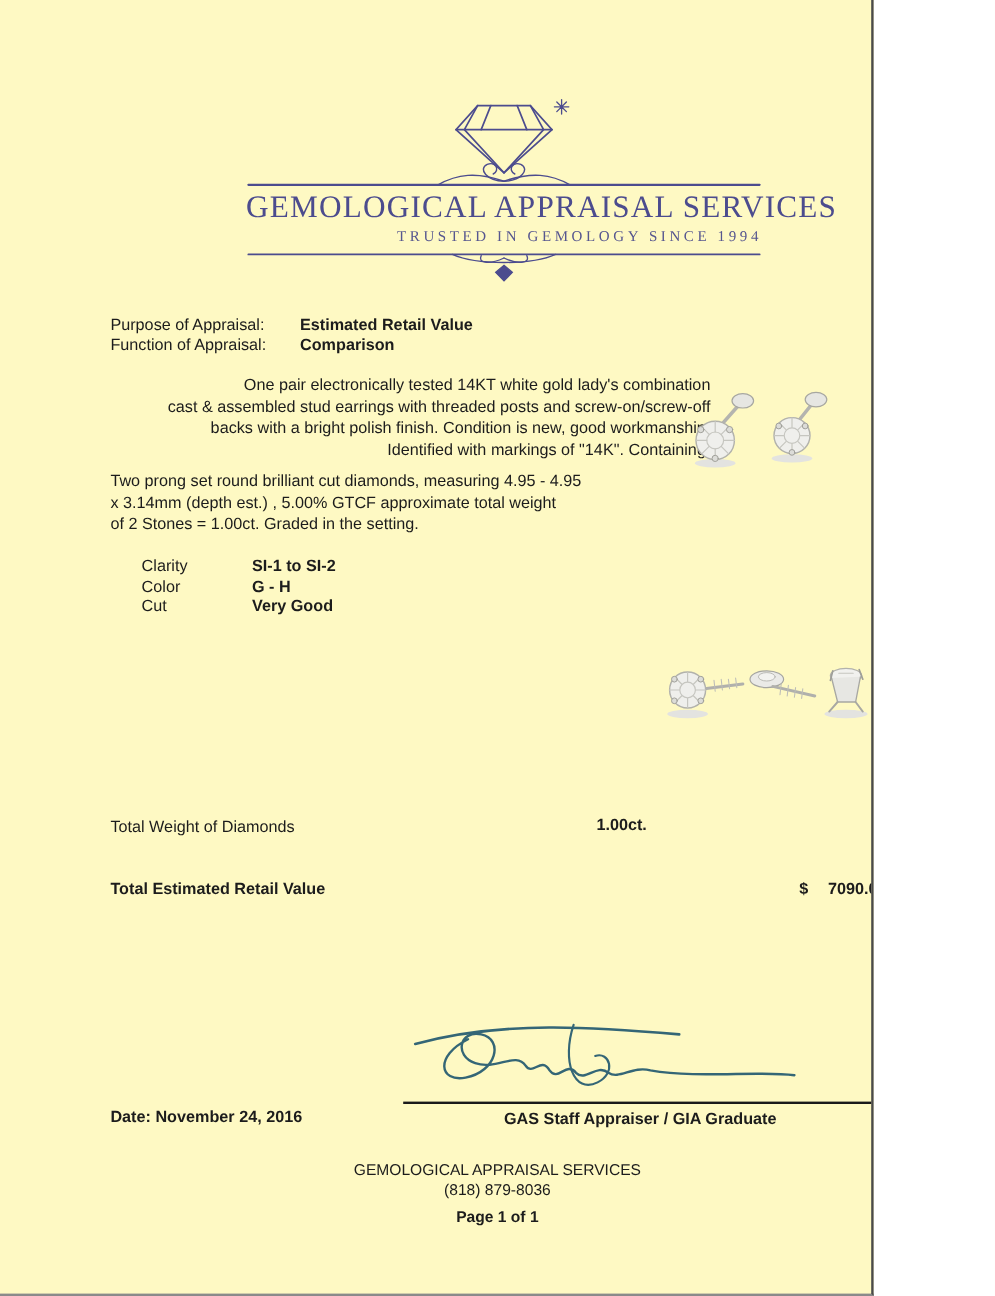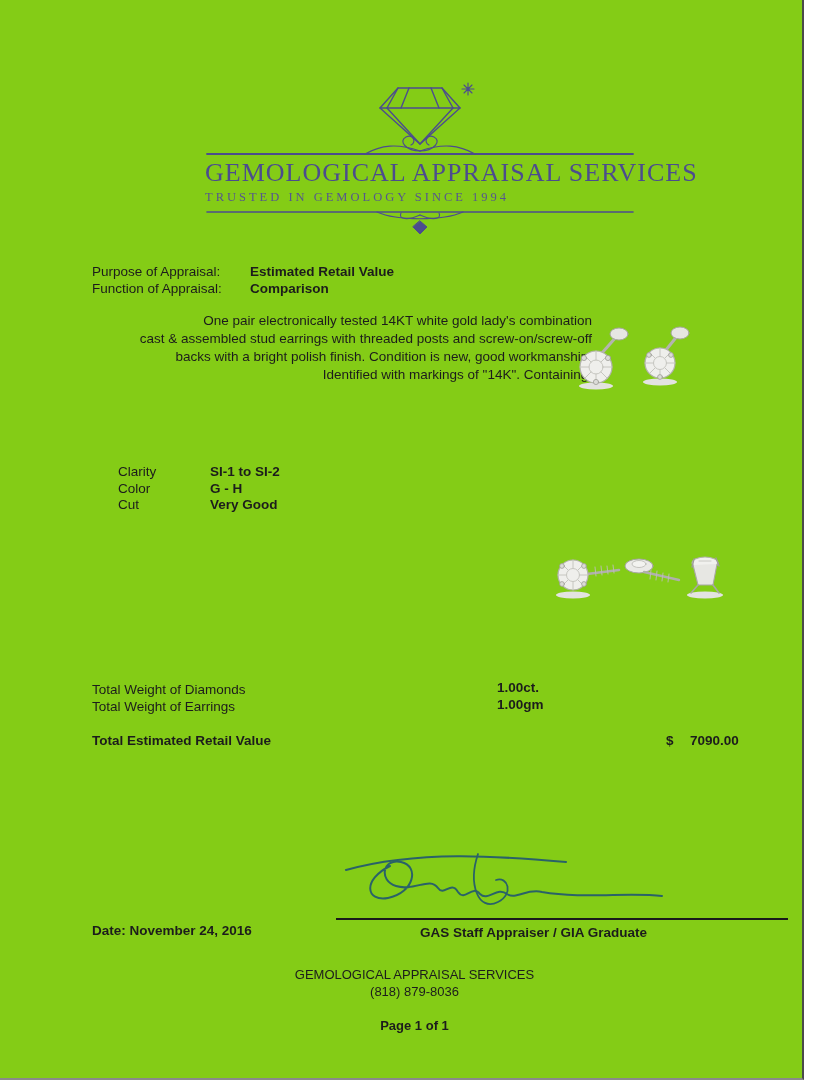--- a/index.html
+++ b/index.html
@@ -1,39 +1,39 @@
 <!DOCTYPE html>
 <html><head>
 <meta charset="utf-8">
 <style>
   html,body{margin:0;padding:0;background:#ffffff;}
   .page{
     position:relative;
-    width:804px;height:1080px;
-    background:#84cc16;
+    width:728px;height:1080px;
+    background:#fef9c3;
     font-family:"Liberation Sans", sans-serif;
     color:#1c1c1c;
     overflow:hidden;
     border-right:2px solid #4a4a4a;
     border-bottom:2px solid #8a8a8a;
     box-sizing:border-box;
   }
   .abs{position:absolute;}
   
   .brand-title{
     left:205px;top:158px;width:430px;
     text-align:center;
     font-family:"Liberation Serif", serif;
     font-size:26px;letter-spacing:1px;
     color:#4c4c8e;font-weight:500;
     white-space:nowrap;
   }
   .brand-tagline{
     left:205px;top:190px;width:430px;
-    text-align:left;
+    text-align:right;
     font-family:"Liberation Serif", serif;
     font-size:12.5px;letter-spacing:3px;
     color:#56568f;
     white-space:nowrap;
   }
   
   .row-label{display:inline-block;width:158px;font-size:13.5px;}
   .row-value{font-size:13.5px;font-weight:bold;}
   .para{
     font-size:13.5px;line-height:18px;
@@ -46,21 +46,21 @@
   .total-value{font-size:13.5px;font-weight:bold;}
   .retail-label{font-size:13.5px;font-weight:bold;}
   .retail-currency,.retail-amount{font-size:13.5px;font-weight:bold;}
   .sig-line{background:#1a1a1a;height:2px;}
   .date-line{font-size:13.5px;font-weight:bold;}
   .appraiser-line{font-size:13.5px;font-weight:bold;}
   .footer{
     left:0;top:967px;width:829px;
     text-align:center;font-size:13px;line-height:16.5px;
   }
-  .footer .page-num{font-weight:bold;margin-top:18px;}
+  .footer .page-num{font-weight:bold;margin-top:6px;}
 </style>
 </head>
 <body>
 
 <div class="page">
 
   <svg class="abs" style="left:205px;top:80px;" width="430" height="80" viewBox="0 0 430 80">
     <g stroke="#4c4c8e" fill="none" stroke-width="1.4" stroke-linecap="round">
 
       <path d="M193,8 L237,8 L255,28 L215,64 L175,28 Z"></path>
@@ -94,20 +94,23 @@
     <span class="row-label">Function of Appraisal:</span><span class="row-value">Comparison</span>
   </div>
   <div class="abs" style="left:92px;top:262px;">
     <span class="row-label">Purpose of Appraisal:</span><span class="row-value">Estimated Retail Value</span>
   </div>
 
   <div class="abs para" style="left:92px;top:312px;text-align:right;">One pair electronically tested 14KT white gold lady's combination
 cast &amp; assembled stud earrings with threaded posts and screw-on/screw-off
 backs with a bright polish finish. Condition is new, good workmanship.
  Identified with markings of "14K".  Containing:</div>
+  <div class="abs para" style="left:92px;top:392px;">Two prong set round brilliant cut diamonds, measuring 4.95 - 4.95
+x 3.14mm (depth est.) , 5.00% GTCF approximate total weight
+of 2 Stones = 1.00ct. Graded in the setting.</div>
 
   <div class="abs" style="left:118px;top:464px;">
     <div class="grade-row">
       <span class="grade-label">Clarity</span><span class="grade-value">SI-1 to SI-2</span>
     </div>
     <div class="grade-row">
       <span class="grade-label">Color</span><span class="grade-value">G - H</span>
     </div>
     <div class="grade-row">
       <span class="grade-label">Cut</span><span class="grade-value">Very Good</span>
@@ -164,24 +167,20 @@
       <path d="M155,52 L148,60 M170,52 L176,60" stroke="#a8a8a3" stroke-width="1.6" fill="none"></path>
       <path d="M151,26 L149,34 M173,25 L176,33" stroke="#9e9e98" stroke-width="1.4" fill="none"></path>
       <path d="M156,28 H168" stroke="#c6c6c0" stroke-width="0.9" fill="none"></path>
     </g>
   </svg>
 
   <div class="abs" style="left:92px;top:680px;width:620px;">
     <span class="total-label">Total Weight of Diamonds</span>
     <span class="total-value abs" style="left:405px;top:0;">1.00ct.</span>
   </div>
-  <div class="abs" style="left:92px;top:697px;width:620px;">
-    <span class="total-label">Total Weight of Earrings</span>
-    <span class="total-value abs" style="left:405px;top:0;">1.00gm</span>
-  </div>
 
   <div class="abs retail-label" style="left:92px;top:733px;">Total Estimated Retail Value</div>
   <div class="abs retail-currency" style="left:666px;top:733px;">$</div>
   <div class="abs retail-amount" style="left:690px;top:733px;">7090.00</div>
 
   <svg class="abs" style="left:330px;top:836px;" width="345" height="82" viewBox="0 0 345 82">
     <g stroke="#235a70" fill="none" stroke-width="2.2" stroke-linecap="round" opacity="0.92">
       <path d="M16,34 C88,14 168,20 236,26"></path>
       <path d="M60,30 C32,44 36,66 58,62 C84,57 90,30 71,26 C53,22 48,44 66,50 C84,56 100,40 108,52 C114,61 121,44 128,56 C135,66 142,48 150,58 C158,66 167,50 177,58 C186,64 197,52 212,56 C252,63 300,56 332,60" stroke-width="2"></path>
       <path d="M148,18 C138,48 148,76 168,66 C184,58 178,40 166,44" stroke-width="1.8"></path>

